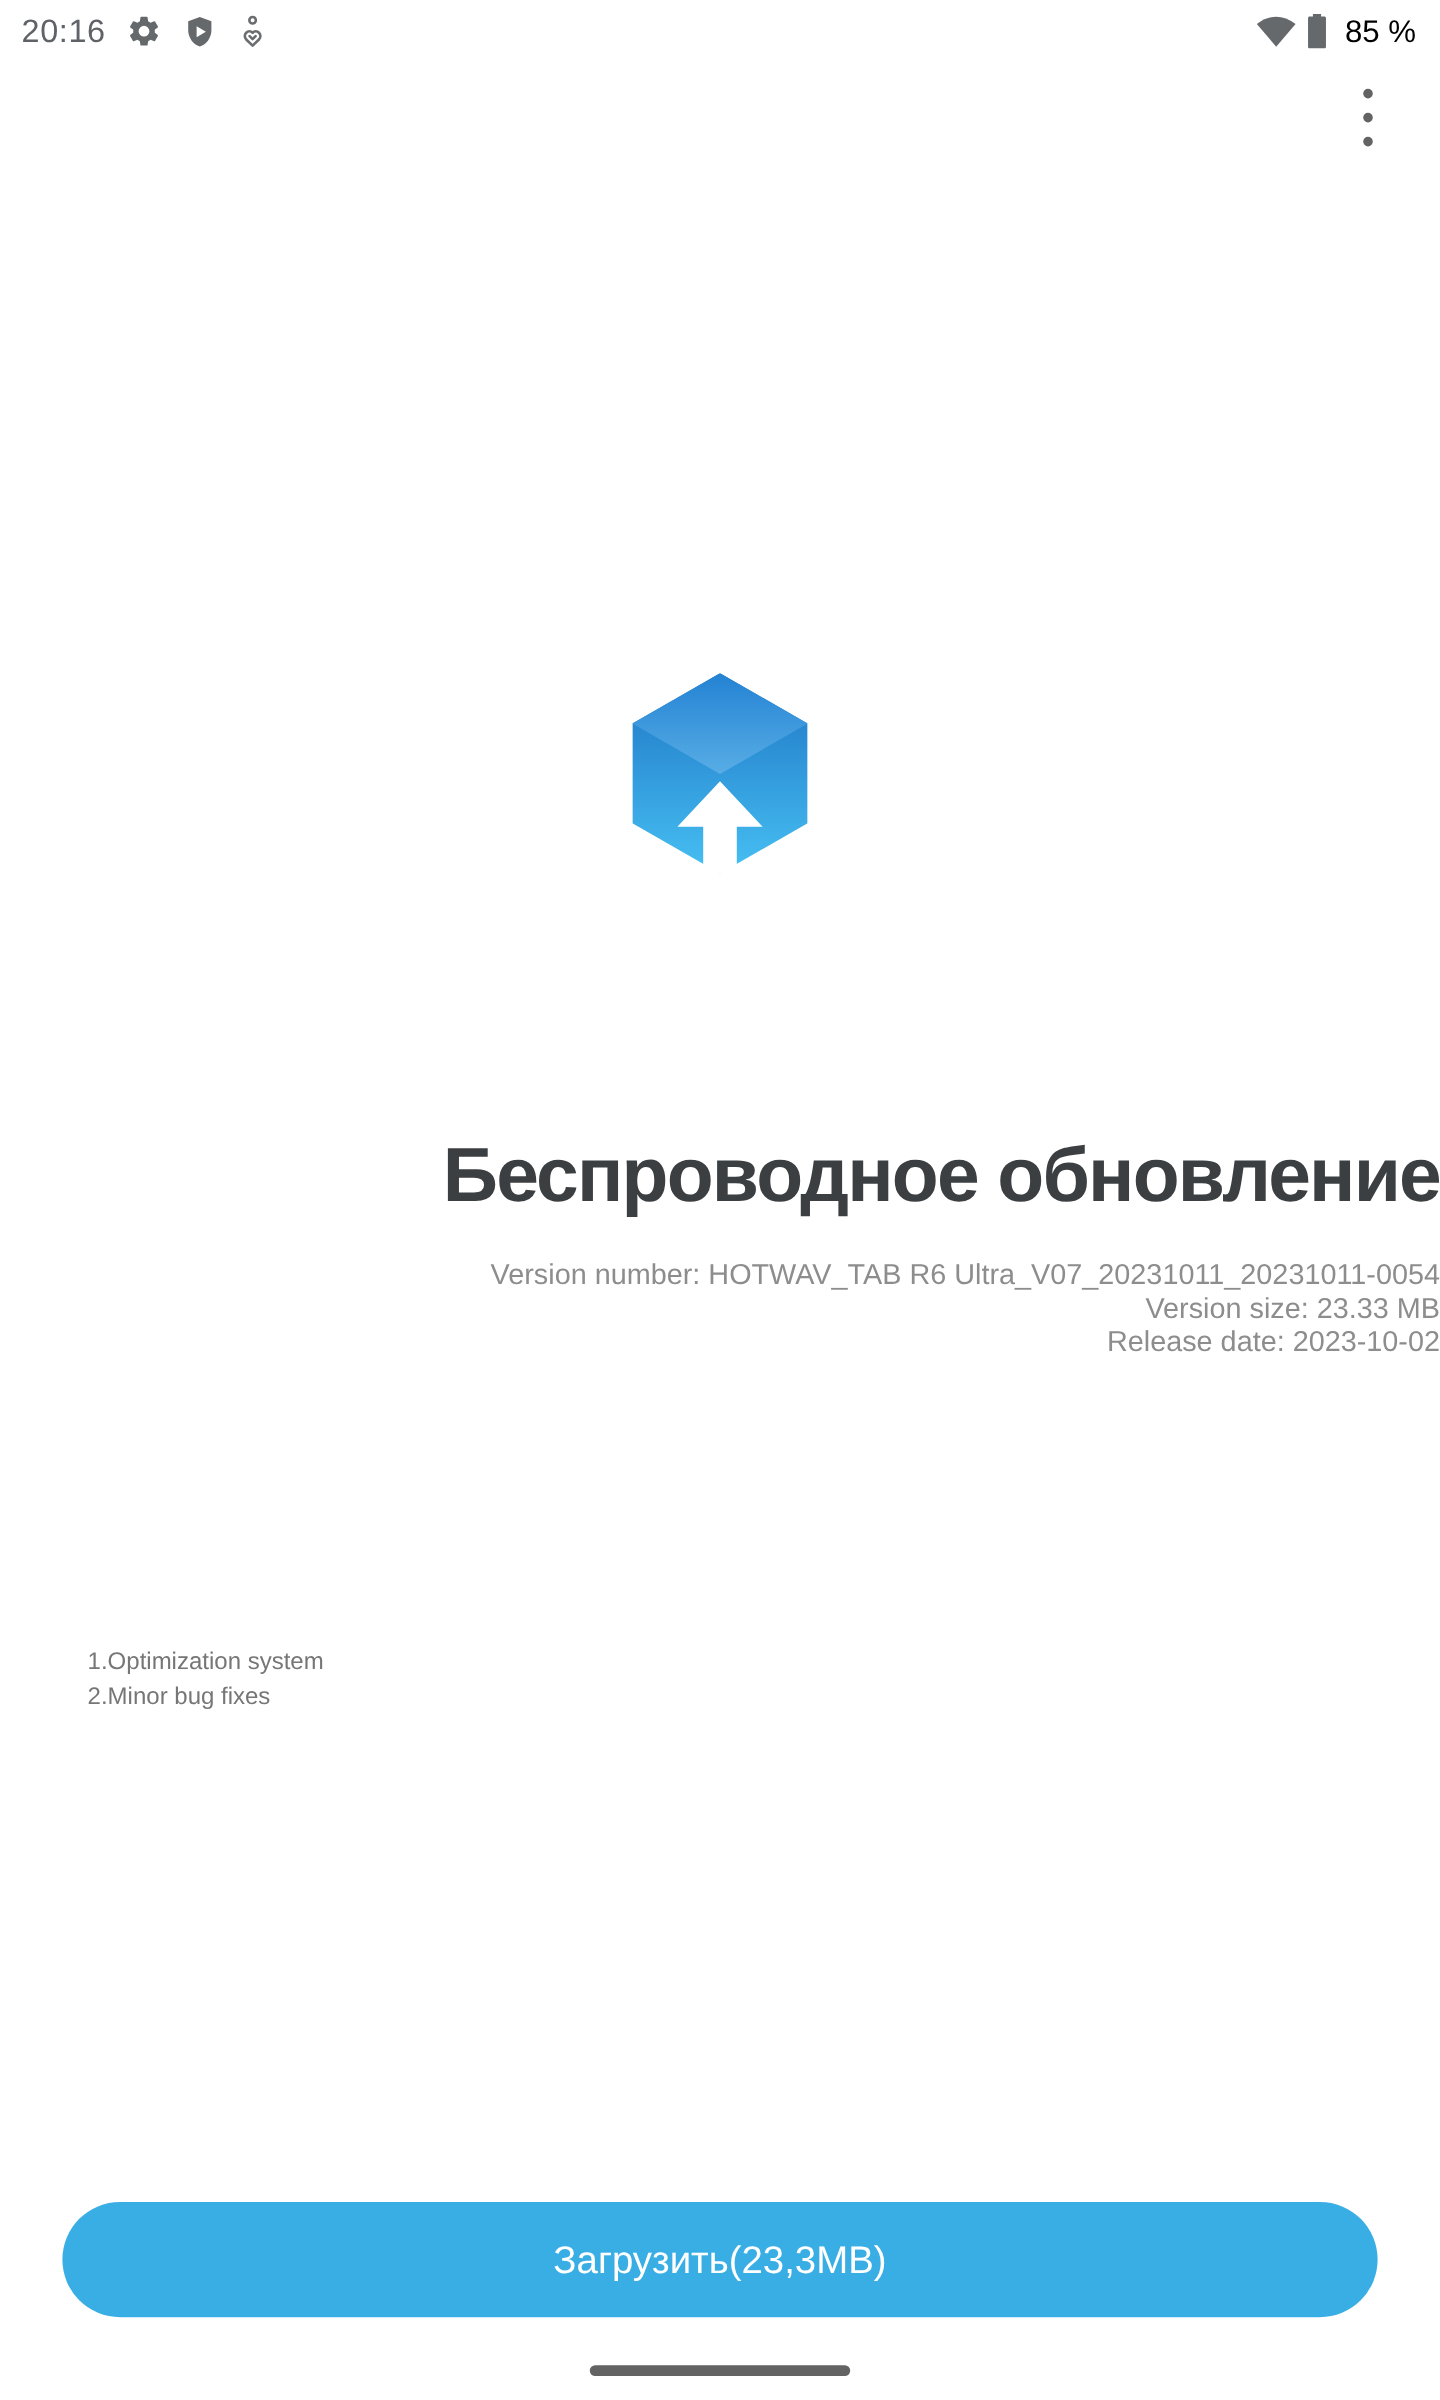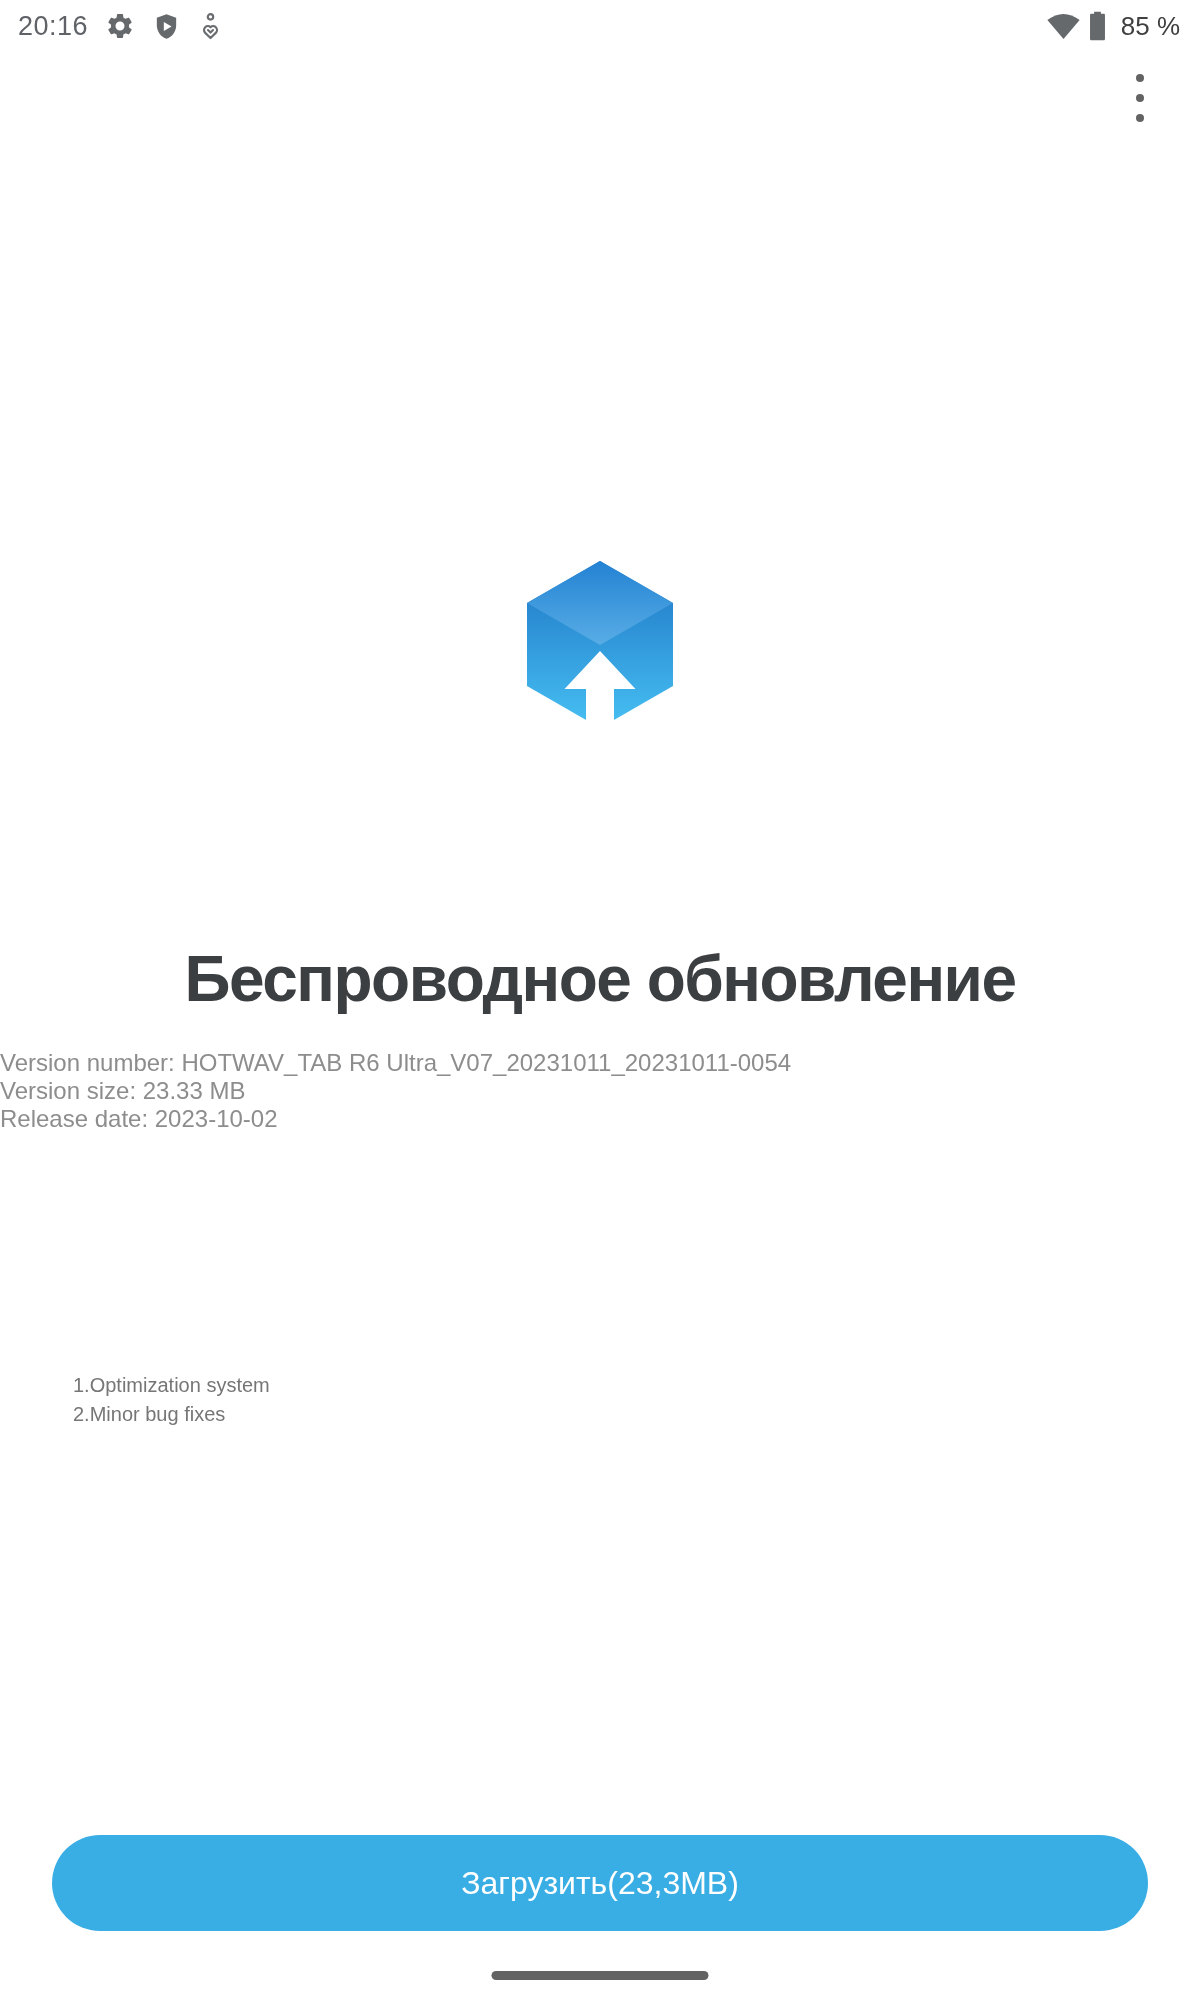--- a/index.html
+++ b/index.html
@@ -13,42 +13,42 @@
   
   .status-bar {
     position:absolute; top:0; left:0; right:0; height:52px;
     display:flex; align-items:center; justify-content:space-between;
     padding:0 20px 0 18px; color:#5f6266;
   }
   .sb-left { display:flex; align-items:center; gap:17px; }
   .sb-right { display:flex; align-items:center; gap:7px; }
   .sb-time { font-size:27px; letter-spacing:0.5px; color:#5f6266; }
   .sb-icon { display:inline-flex; align-items:center; }
-  .sb-pct { font-size:26px; color:#404040; margin-left:7px; }
+  .sb-pct { font-size:26px; color:#000000; margin-left:7px; }
 
   
   .overflow-menu {
     position:absolute; top:66px; left:1116px; width:48px; height:64px;
     display:flex; flex-direction:column; align-items:center; justify-content:center;
     gap:12px; cursor:pointer;
   }
   .overflow-menu .dot { width:8px; height:8px; border-radius:50%; background:#636363; }
 
   
   .logo { position:absolute; top:561px; left:527px; width:146px; height:168px; }
 
   
   .page-title {
     position:absolute; top:942px; left:0; right:0;
-    text-align:center; font-size:64px; font-weight:bold;
+    text-align:right; font-size:64px; font-weight:bold;
     letter-spacing:-1.5px; color:#3c3f41;
   }
   .version-info {
     position:absolute; top:1049px; left:0; right:0;
-    text-align:left; font-size:24px; line-height:28px; color:#8d8d8d;
+    text-align:right; font-size:24px; line-height:28px; color:#8d8d8d;
   }
   .changelog {
     position:absolute; top:1371px; left:73px; right:72px;
     font-size:20px; line-height:29px; color:#767676;
   }
   .notice {
     position:absolute; top:1455px; left:71px; width:1066px;
     font-size:23px; line-height:30px; color:#6d6d6d;
   }
   .notice b { font-weight:bold; color:#5e5e5e; }

